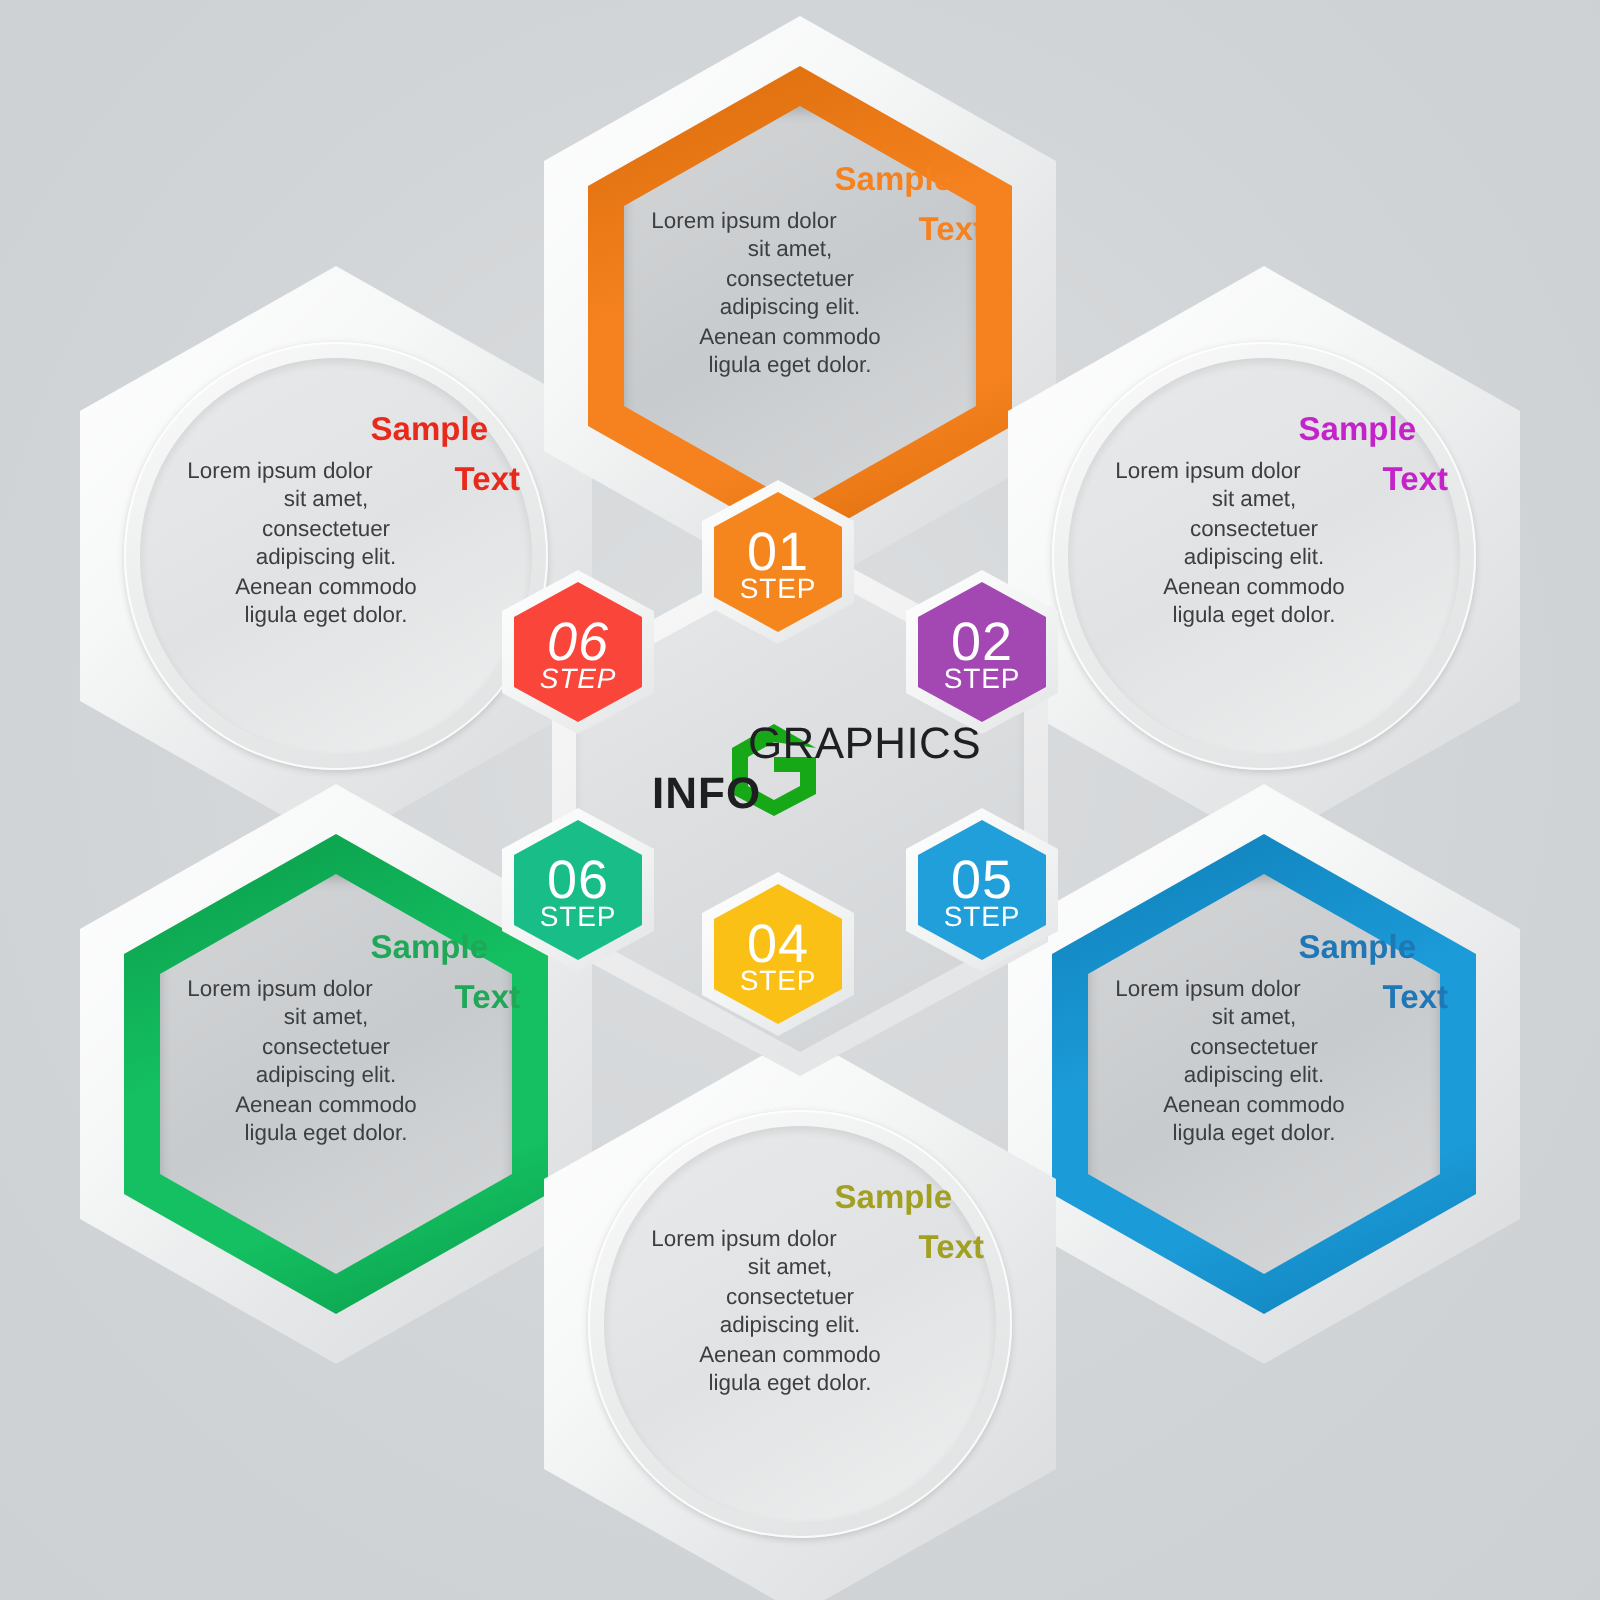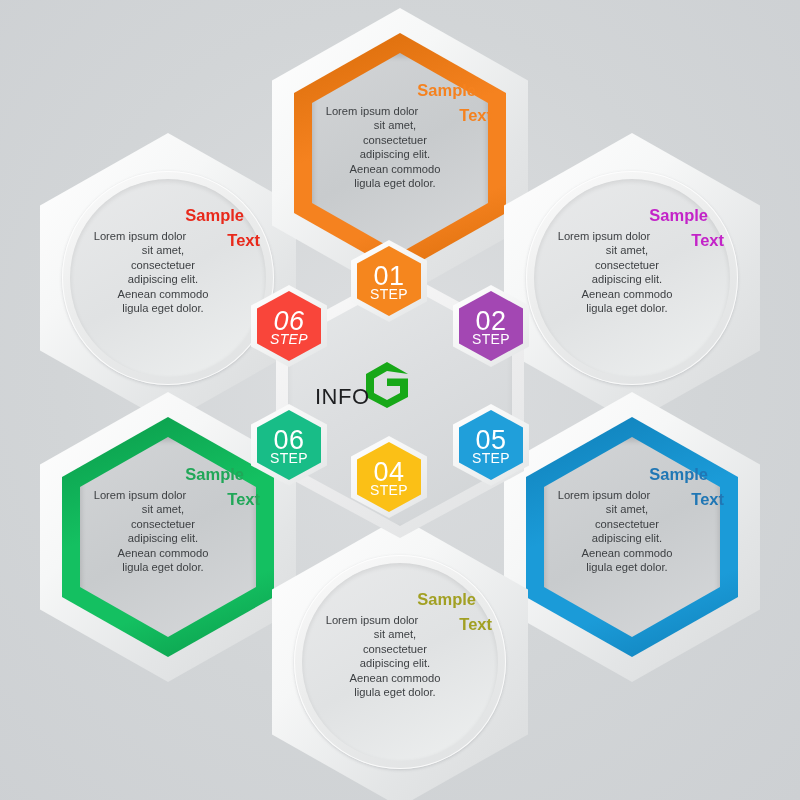--- a/index.html
+++ b/index.html
@@ -175,26 +175,26 @@
   #logo {
     position: absolute;
     left: 310px;
     top: 352px;
     width: 180px;
     height: 62px;
     display: block;
   }
   #logo .lg-info {
     position: absolute;
-    left: 5px;
+    left: 16px;
     top: 32px;
     font-size: 22px;
     letter-spacing: 0.5px;
     color: #1e1f21;
-    font-weight: 400;
+    font-weight: 700;
   }
   #logo .lg-graphics {
     position: absolute;
     left: 64px;
     top: 7px;
     font-size: 22px;
     letter-spacing: 0.2px;
     color: #1e1f21;
     font-weight: 400;
   }
@@ -339,20 +339,21 @@
 
   <div id="hub-ring"></div>
   <div id="hub"></div>
 
   <div id="logo">
     <svg class="lg-mark" viewBox="0 0 100 100">
       <path id="gmark" d="M50 4 L92 28 L92 74 L50 96 L8 74 L8 28 Z
                M50 22 L24 37 L24 66 L50 80 L76 66 L76 52 L50 52 L50 37 L92 37 L92 28 Z" fill="#17a818" fill-rule="evenodd"></path>
     </svg>
     <span class="lg-info">INFO</span>
+    <span class="lg-graphics">GRAPHICS</span>
   </div>
 
   <div class="badge" style="left:351px; top:240px;">
     <div class="bshell"></div>
     <div class="bface" style="background: rgb(245, 134, 30);">
       <span class="bnum">01</span>
       <span class="bstep">STEP</span>
     </div>
   </div>
 

